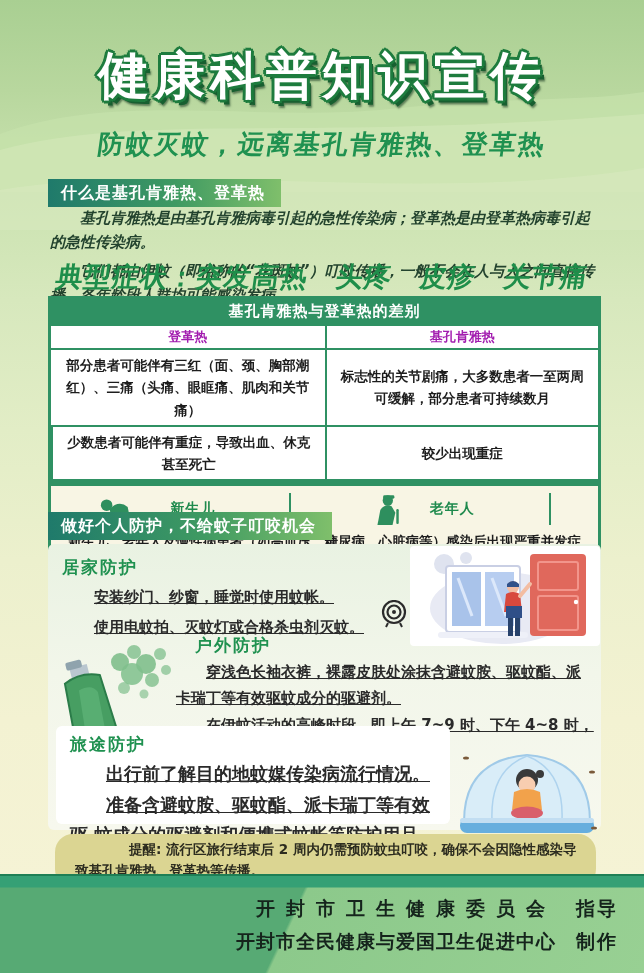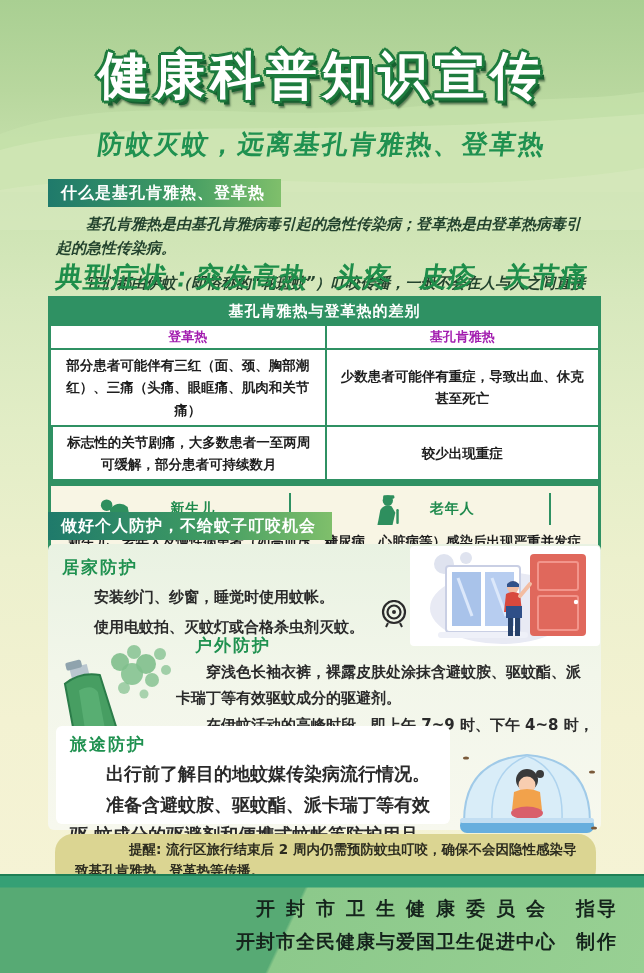--- a/index.html
+++ b/index.html
@@ -23,21 +23,21 @@
   
   .badge{position:absolute;left:48px;height:28px;line-height:28px;padding:0 16px 0 13px;
     color:#fff;font-size:16px;font-weight:bold;letter-spacing:1px;white-space:nowrap;
     background:linear-gradient(90deg,#1f7a6b 0%,#3f9a62 55%,#7fbf6b 100%);}
   .badge1{top:171px;margin-top:8px;}
   .badge2{top:512px;}
 
   
   .intro{position:absolute;left:46px;top:202px;width:558px;color:#23432e;
     font-size:15px;font-weight:bold;font-style:italic;line-height:1.62;}
-  .intro p{margin:10px;text-indent:2em;}
+  .intro p{margin:4px;text-indent:2em;}
   .symptoms{position:absolute;top:259px;left:0;width:100%;text-align:center;
     font-size:27px;font-weight:900;color:#1e8e4a;letter-spacing:1px;
     transform:skewX(-8deg);white-space:nowrap;}
 
   
   .cmp-box{position:absolute;left:48px;top:296px;width:553px;border:3px solid #2f9163;
     background:#f8f5e4;}
   .cmp-title{background:#2f9163;color:#fff;font-size:15px;font-weight:bold;
     text-align:center;padding:3px 0;letter-spacing:1px;}
   .cmp-cols{display:grid;grid-template-columns:1fr 1fr;background:#fff;}
@@ -55,21 +55,21 @@
   .risk-item{display:flex;align-items:center;gap:26px;}
   .risk-item svg{display:block;}
   .risk-label{color:#1f8a4d;font-size:14px;font-weight:bold;letter-spacing:1px;}
   .risk-sep{width:2px;height:32px;background:#2f9163;}
   .risk-note{padding:3px 12px 9px;text-align:center;font-size:13.5px;font-weight:bold;color:#1d1d1d;}
 
   
   .panel{position:absolute;left:48px;top:544px;width:553px;height:286px;border-radius:6px;
     background:linear-gradient(180deg,#e9f2e2 0%,#f2f6ea 45%,#f7f8ee 100%);}
   .block-title{position:absolute;color:#1f9150;font-size:17px;font-weight:900;letter-spacing:2px;}
-  .block-text{position:absolute;font-size:15px;font-weight:bold;color:#2a2a2a;line-height:1.75;}
+  .block-text{position:absolute;font-size:15px;font-weight:bold;color:#2a2a2a;line-height:1.75;text-decoration:underline;}
   .block-text p{margin:0;text-indent:2em;}
   .home-title{left:14px;top:12px;}
   .home-lines{left:46px;top:40px;}
   .home-lines div{margin:0 0 4px;}
   .home-illo{position:absolute;left:362px;top:2px;width:190px;height:100px;background:#fff;border-radius:4px;}
   .coil{position:absolute;left:330px;top:56px;}
   .outdoor-title{left:147px;top:90px;}
   .outdoor-text{left:128px;top:115px;width:418px;}
   .bottle-illo{position:absolute;left:6px;top:92px;width:128px;height:130px;}
   .travel-card{position:absolute;left:8px;top:182px;width:394px;height:98px;background:#fff;border-radius:6px;}
@@ -116,22 +116,22 @@
     <p>它们都由伊蚊（即俗称的“花斑蚊”）叮咬传播，一般不会在人与人之间直接传播，各年龄段人群均可能感染发病。</p>
   </div>
   <div class="symptoms">典型症状：突发高热　头疼　皮疹　关节痛</div>
 
   <div class="cmp-box">
     <div class="cmp-title">基孔肯雅热与登革热的差别</div>
     <div class="cmp-cols">
       <div class="cmp-col-h">登革热</div>
       <div class="cmp-col-h">基孔肯雅热</div>
       <div class="cmp-cell row1">部分患者可能伴有三红（面、颈、胸部潮红）、三痛（头痛、眼眶痛、肌肉和关节痛）</div>
+      <div class="cmp-cell row1">标志性的关节剧痛，大多数患者一至两周可缓解，部分患者可持续数月</div>
       <div class="cmp-cell row2">少数患者可能伴有重症，导致出血、休克甚至死亡</div>
-      <div class="cmp-cell row1">标志性的关节剧痛，大多数患者一至两周可缓解，部分患者可持续数月</div>
       <div class="cmp-cell row2">较少出现重症</div>
     </div>
     <div class="cmp-divider"></div>
     <div class="risk-row">
       <div class="risk-item">
         <svg width="46" height="30" viewBox="0 0 48 30" fill="#2e8f5e">
           <circle cx="9" cy="11" r="6"></circle>
           <path d="M12 15 Q22 5 31 13 L33 23 Q22 27 14 23 Z"></path>
           <rect x="13" y="21" width="5" height="8" rx="2"></rect>
           <rect x="27" y="21" width="5" height="8" rx="2"></rect>

